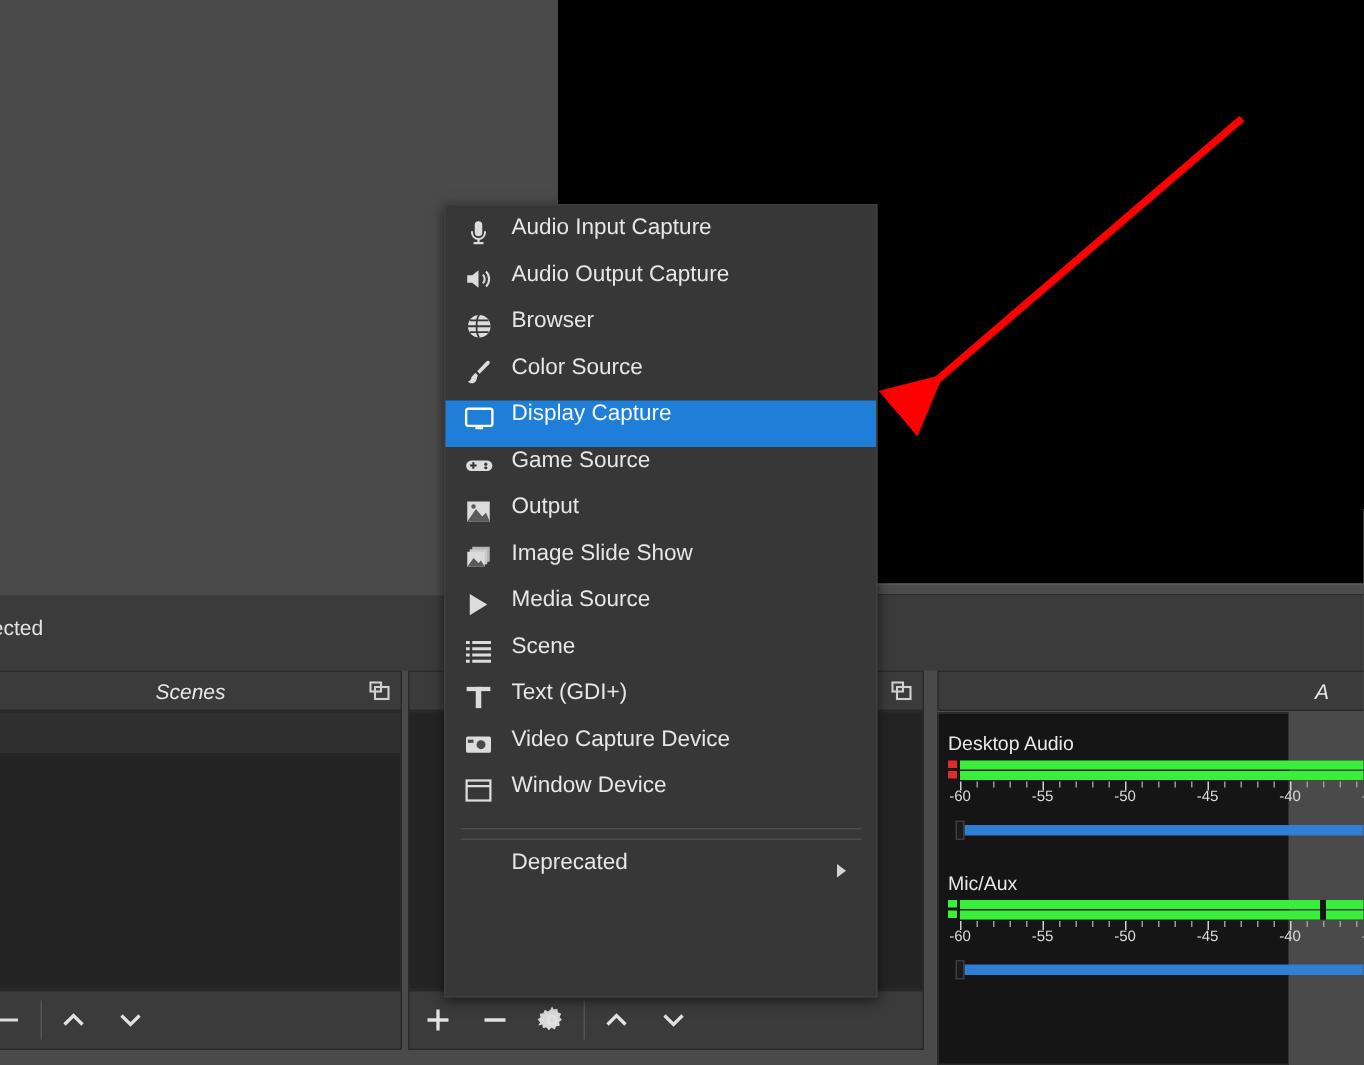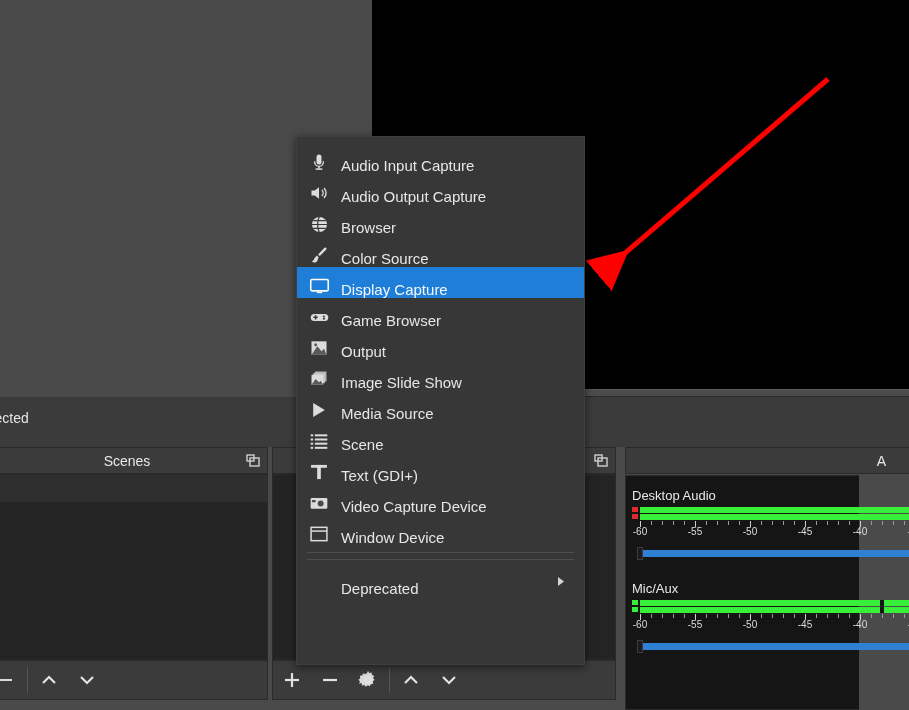--- a/index.html
+++ b/index.html
@@ -38,21 +38,21 @@
   }
 
   
   .dock-title {
     position: absolute; height: 27px;
     background: #3b3b3b;
     border: 1px solid #2a2a2a;
     display: flex; align-items: center; justify-content: center;
   }
   .dock-title .tt {
-    font-size: 14px; color: #e8e8e8;
+    font-size: 14px; color: #e8e8e8; font-style: italic;
   }
   .dock-title .float-btn {
     position: absolute; right: 7px; top: 50%; transform: translateY(-50%);
     width: 14px; height: 14px;
   }
 
   .dock-body {
     position: absolute;
     background: #242424;
     border: 1px solid #2a2a2a;
@@ -120,21 +120,21 @@
   
   .ctx-menu {
     position: absolute; left: 296px; top: 136px; width: 289px; height: 529px;
     background: #373737;
     border: 1px solid #3f3f3f;
     box-shadow: 0 2px 8px rgba(0,0,0,0.55);
     padding: 6px 0;
   }
   .ctx-item {
     position: relative; height: 31px;
-    display: flex; align-items: flex-end;
+    display: flex; align-items: flex-start;
     padding-left: 6px;
     color: #e6e6e6;
     font-size: 15px;
   }
   .ctx-item.selected { background: #1f7fd8; color: #f4f8ff; }
   .ctx-item .ic {
     width: 32px; min-width: 32px; height: 24px;
     display: flex; align-items: center; justify-content: center;
     color: #dcdcdc;
   }
@@ -412,21 +412,21 @@
     <div class="ctx-item">
       <span class="ic">
         <svg width="21" height="21" viewBox="0 0 24 24" fill="#dcdcdc">
           <rect x="2" y="8" width="20" height="8" rx="4"></rect>
           <rect x="5" y="11" width="5" height="1.6" fill="#373737"></rect>
           <rect x="6.7" y="9.3" width="1.6" height="5" fill="#373737"></rect>
           <circle cx="17" cy="10.8" r="1.2" fill="#373737"></circle>
           <circle cx="17" cy="13.5" r="1.2" fill="#373737"></circle>
         </svg>
       </span>
-      <span class="lbl">Game Browser</span>
+      <span class="lbl">Game Source</span>
     </div>
 
     <div class="ctx-item">
       <span class="ic">
         <svg width="20" height="20" viewBox="0 0 24 24">
           <rect x="3" y="4" width="18" height="16" fill="#dcdcdc"></rect>
           <path d="M3 20L10 10l5 6 3-3 3 7z" fill="#5a5a5a"></path>
           <circle cx="8" cy="8" r="1.8" fill="#5a5a5a"></circle>
         </svg>
       </span>

